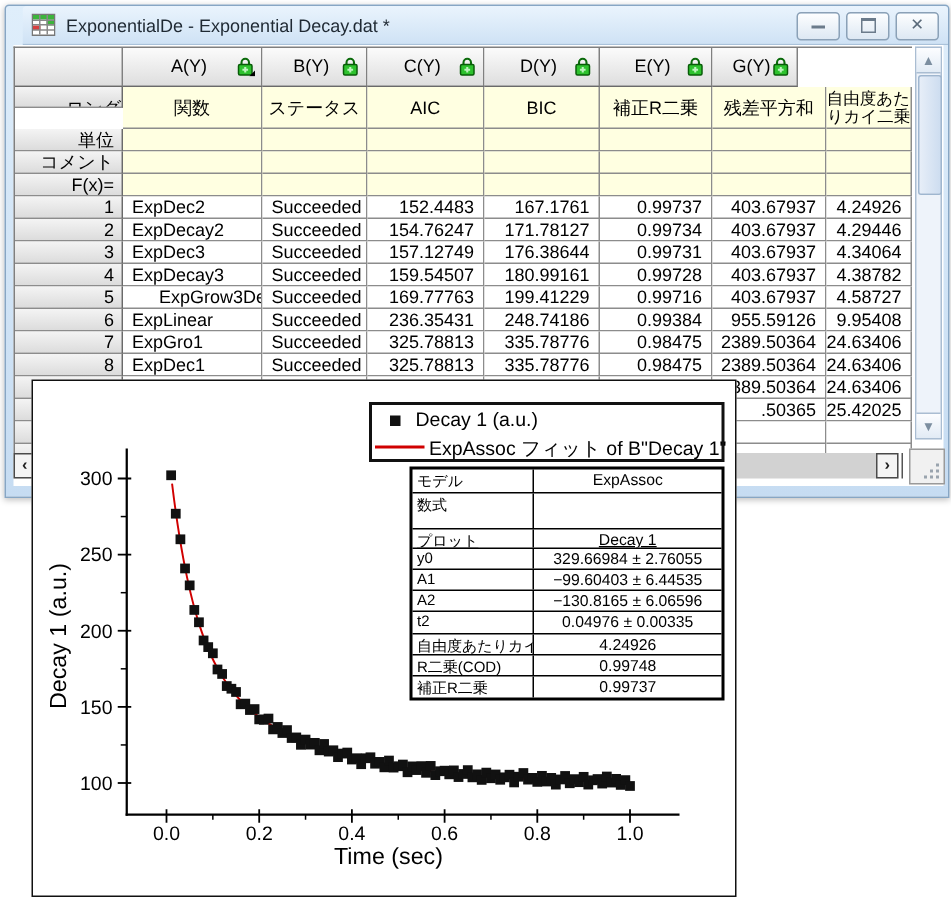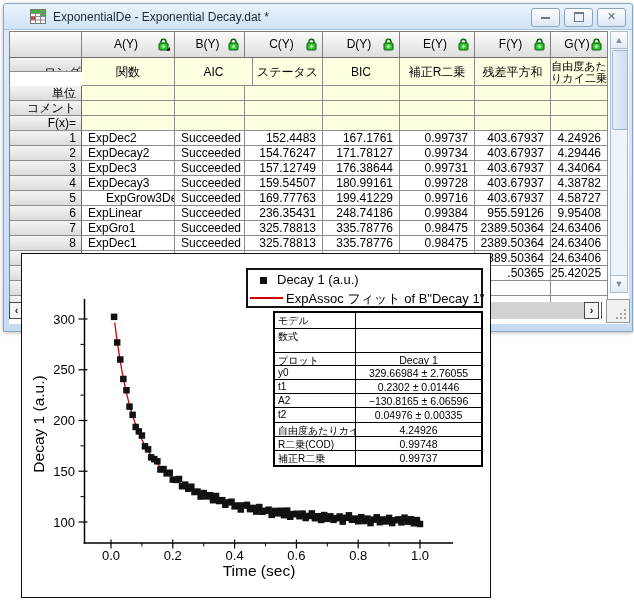--- a/index.html
+++ b/index.html
@@ -5,24 +5,24 @@
   html,body{margin:0;padding:0;}
   body{width:634px;height:605px;overflow:hidden;background:#ffffff;
        font-family:"Liberation Sans","DejaVu Sans",sans-serif;}
   .app{position:relative;width:634px;height:605px;background:#ffffff;}
 
   
   .ws-window{position:absolute;left:3px;top:3px;width:628px;height:327px;
     background:linear-gradient(#dfeefb,#c6dcf2);
     border:1px solid #87a6c4;border-radius:3px 3px 0 0;
     box-shadow:0 1px 4px rgba(0,0,0,.25);}
-  .titlebar{position:absolute;left:0;top:0;right:0;height:25px;
+  .titlebar{position:absolute;left:11px;top:0;right:0;height:25px;
     background:linear-gradient(#eaf4fd,#cfe2f5);
     border-bottom:1px solid #aac2da;border-radius:3px 3px 0 0;
-    display:flex;align-items:center;padding-left:20px;}
+    display:flex;align-items:center;}
   .title-icon{width:16px;height:15px;margin:0 7px 0 6px;flex:0 0 auto;}
   .title-text{font-size:12px;color:#1f2933;white-space:nowrap;}
   .winbtns{position:absolute;right:6px;top:4px;display:flex;gap:4px;}
   .winbtn{width:27px;height:17px;border:1px solid #8ba1b7;border-radius:3px;
     background:linear-gradient(#fdfeff,#dde8f3);color:#5a6a7a;
     font-size:11px;line-height:15px;text-align:center;font-weight:bold;
     font-family:"DejaVu Sans",sans-serif;}
   .glyph-min{display:inline-block;width:9px;height:2px;background:#6b7b8b;margin-bottom:1px;}
   .glyph-restore{display:inline-block;width:8px;height:7px;border:1px solid #6b7b8b;
     border-top-width:2px;margin-top:3px;}
@@ -144,42 +144,34 @@
               </svg>
             </div>
             <div class="cell hdrcell" style="width: 75px; height: 26px; line-height: 25px;">
               <span class="colhead-label">E(Y)</span>
               <svg width="13" height="13" viewBox="0 0 13 13" class="lock">
                 <path d="M4 5.5 V3.8 A2.5 2.6 0 0 1 9 3.8 V5.5" stroke="#0a6a0a" stroke-width="1.4" fill="none"></path>
                 <rect x="2" y="5" width="9" height="7" rx="1" fill="#2ec22e" stroke="#085c08"></rect>
                 <path d="M6.5 6.6 V10.4 M4.6 8.5 H8.4" stroke="#bdf3bd" stroke-width="1.4"></path>
               </svg>
             </div>
-            <div class="cell hdrcell" style="width: 76px; height: 26px; line-height: 25px;">
-              <span class="colhead-label">F(Y)</span>
-              <svg width="13" height="13" viewBox="0 0 13 13" class="lock">
-                <path d="M4 5.5 V3.8 A2.5 2.6 0 0 1 9 3.8 V5.5" stroke="#0a6a0a" stroke-width="1.4" fill="none"></path>
-                <rect x="2" y="5" width="9" height="7" rx="1" fill="#2ec22e" stroke="#085c08"></rect>
-                <path d="M6.5 6.6 V10.4 M4.6 8.5 H8.4" stroke="#bdf3bd" stroke-width="1.4"></path>
-              </svg>
-            </div>
             <div class="cell hdrcell" style="width: 57px; height: 26px; line-height: 25px;">
               <span class="colhead-label">G(Y)</span>
               <svg width="13" height="13" viewBox="0 0 13 13" class="lock">
                 <path d="M4 5.5 V3.8 A2.5 2.6 0 0 1 9 3.8 V5.5" stroke="#0a6a0a" stroke-width="1.4" fill="none"></path>
                 <rect x="2" y="5" width="9" height="7" rx="1" fill="#2ec22e" stroke="#085c08"></rect>
                 <path d="M6.5 6.6 V10.4 M4.6 8.5 H8.4" stroke="#bdf3bd" stroke-width="1.4"></path>
               </svg>
             </div>
           </div>
           <div class="trow" style="height: 28px;">
             <div class="cell rowhdr" style="width: 72px; height: 14px; line-height: 28px; padding-left: 34px;">ロングネーム</div>
             <div class="cell ylw longname" style="width: 93px; height: 28px; line-height: 26px;">関数</div>
+            <div class="cell ylw longname" style="width: 70px; height: 28px; line-height: 26px;">ステータス</div>
             <div class="cell ylw longname" style="width: 78px; height: 28px; line-height: 26px;">AIC</div>
-            <div class="cell ylw longname" style="width: 70px; height: 28px; line-height: 26px;">ステータス</div>
             <div class="cell ylw longname" style="width: 77px; height: 28px; line-height: 26px;">BIC</div>
             <div class="cell ylw longname" style="width: 75px; height: 28px; line-height: 26px;">補正R二乗</div>
             <div class="cell ylw longname" style="width: 76px; height: 28px; line-height: 26px;">残差平方和</div>
             <div class="cell ylw longname" style="width: 57px; height: 28px; line-height: 12px; font-size: 11px;">自由度あた
 りカイ二乗</div>
           </div>
           <div class="trow" style="height: 15px;">
             <div class="cell rowhdr" style="width: 72px; height: 15px; line-height: 14px;">単位</div>
             <div class="cell ylw" style="width: 93px; height: 15px; line-height: 14px;"></div>
             <div class="cell ylw" style="width: 70px; height: 15px; line-height: 14px;"></div>
@@ -503,35 +495,36 @@
     <div class="legend">
       <div class="lg-marker"></div>
       <div class="lg-label1">Decay 1 (a.u.)</div>
       <div class="lg-line"></div>
       <div class="lg-label2">ExpAssoc フィット of B"Decay 1"</div>
     </div>
 
     <div class="stats" id="stats-table">
         <div class="st-row" style="height: 15px;">
           <div class="st-label">モデル</div>
+          <div class="st-value">ExpAssoc</div>
         </div>
         <div class="st-row" style="height: 23px;">
           <div class="st-label">数式</div>
         </div>
         <div class="st-row" style="height: 12px; text-decoration: underline;">
           <div class="st-label">プロット</div>
           <div class="st-value">Decay 1</div>
         </div>
         <div class="st-row" style="height: 13px;">
           <div class="st-label">y0</div>
           <div class="st-value">329.66984 ± 2.76055</div>
         </div>
         <div class="st-row" style="height: 13px;">
-          <div class="st-label">t1</div>
-          <div class="st-value">0.2302 ± 0.01446</div>
+          <div class="st-label">A1</div>
+          <div class="st-value">−99.60403 ± 6.44535</div>
         </div>
         <div class="st-row" style="height: 13px;">
           <div class="st-label">A2</div>
           <div class="st-value">−130.8165 ± 6.06596</div>
         </div>
         <div class="st-row" style="height: 14px;">
           <div class="st-label">t2</div>
           <div class="st-value">0.04976 ± 0.00335</div>
         </div>
         <div class="st-row" style="height: 13px;">

